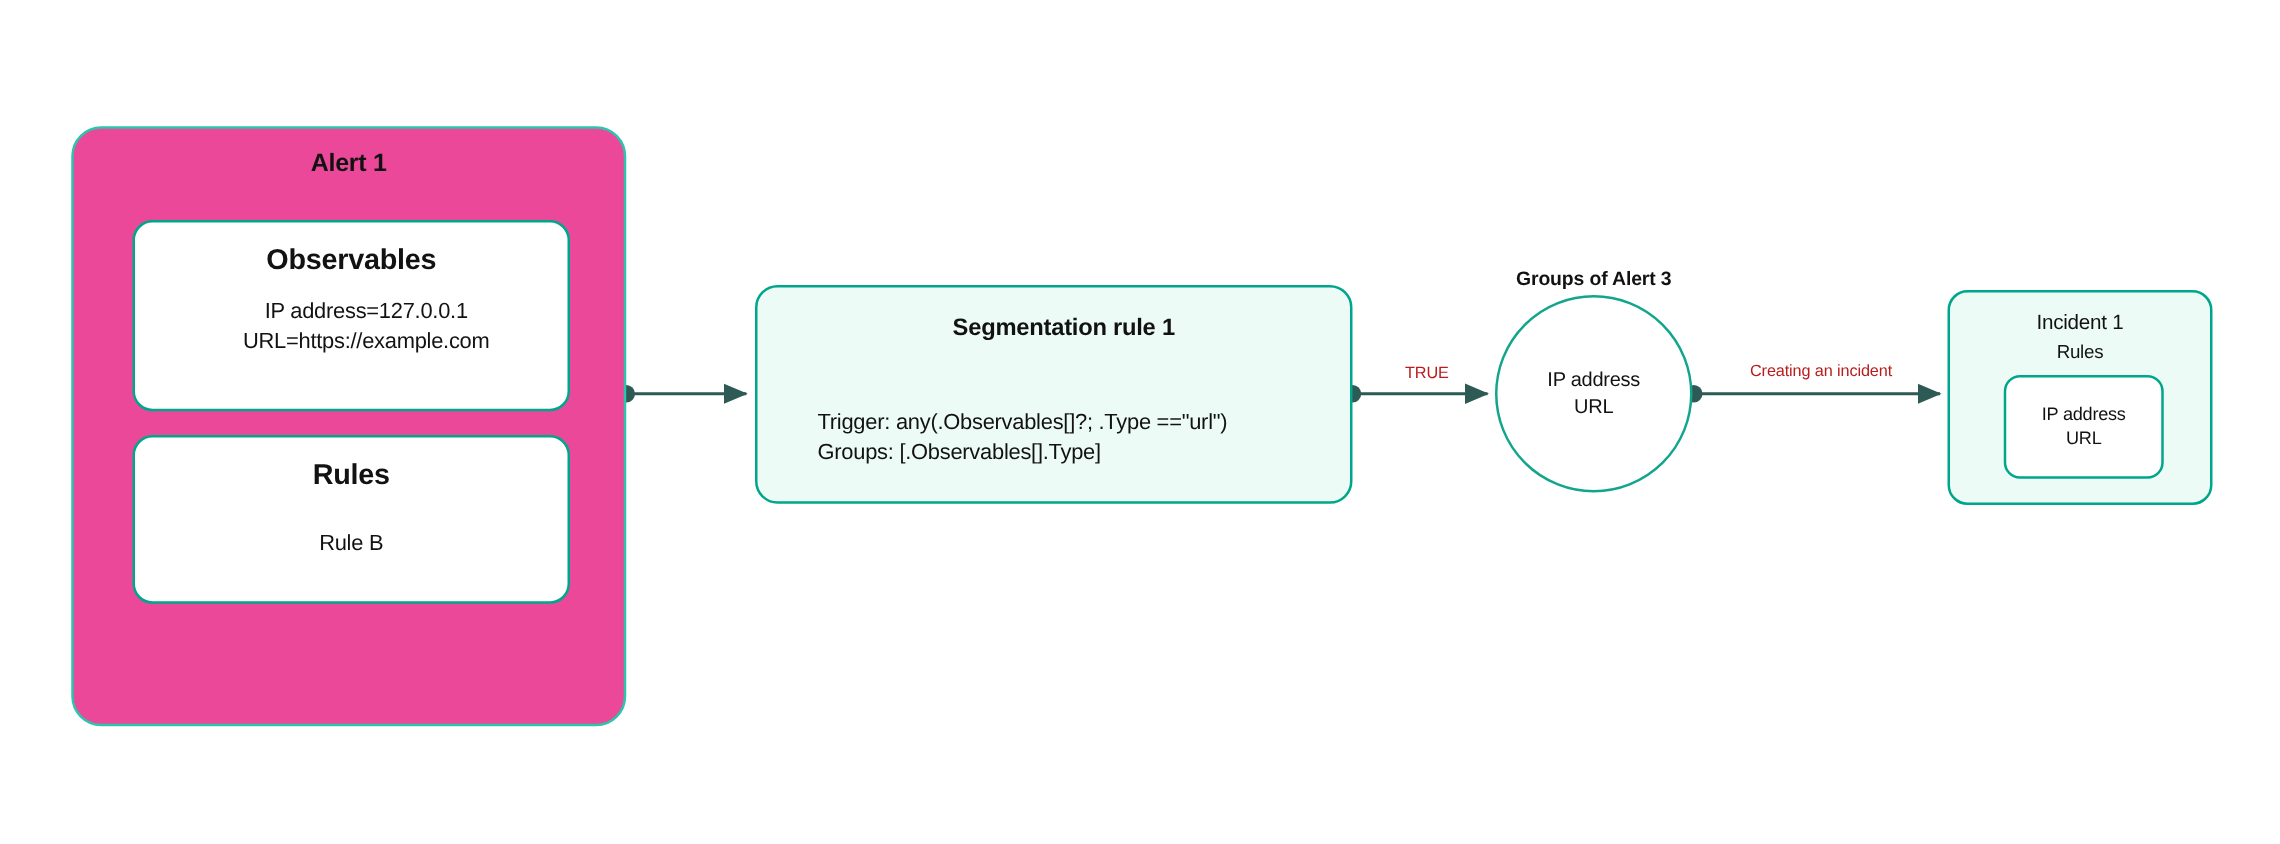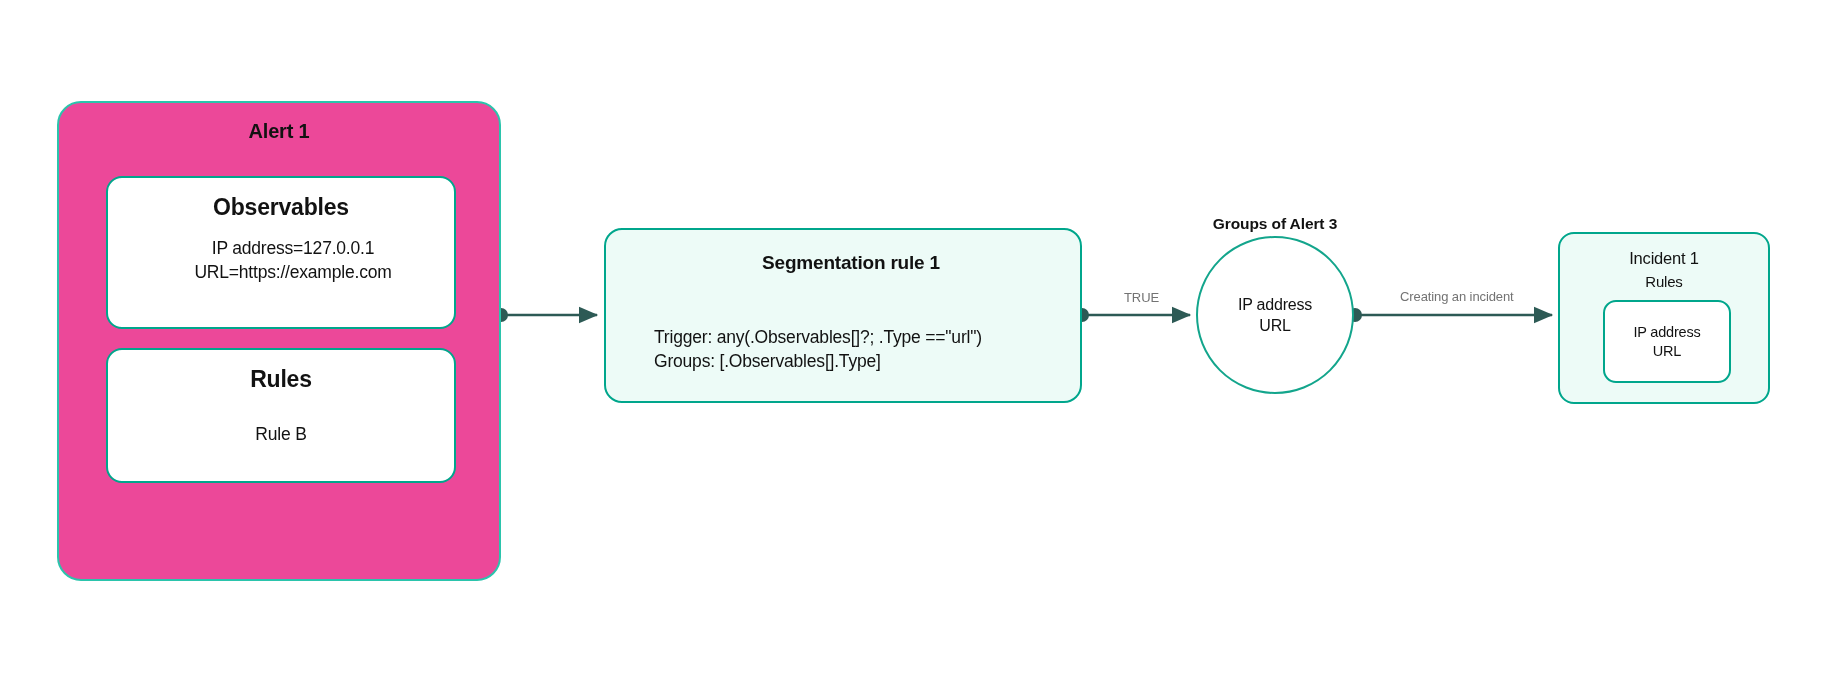--- a/index.html
+++ b/index.html
@@ -231,21 +231,21 @@
     top: 0;
     width: 1824px;
     height: 675px;
     pointer-events: none;
   }
 
   .edge-label {
     position: absolute;
     font-size: 13px;
     letter-spacing: -0.1px;
-    color: #737373;
+    color: #b91c1c;
     white-space: nowrap;
   }
 
   .edge-label-true {
     left: 1124px;
     top: 290px;
   }
 
   .edge-label-incident {
     left: 1400px;

